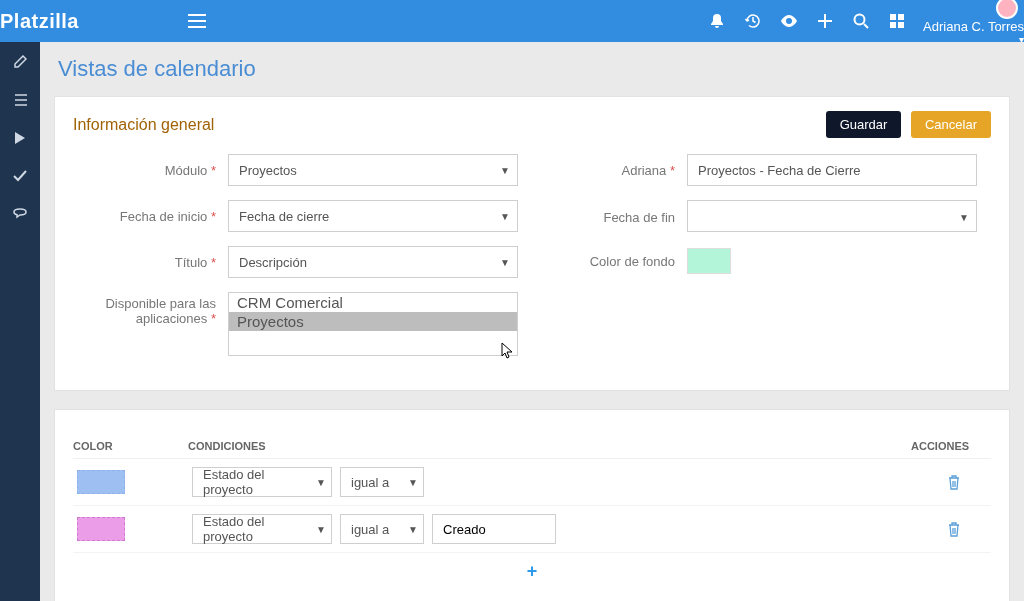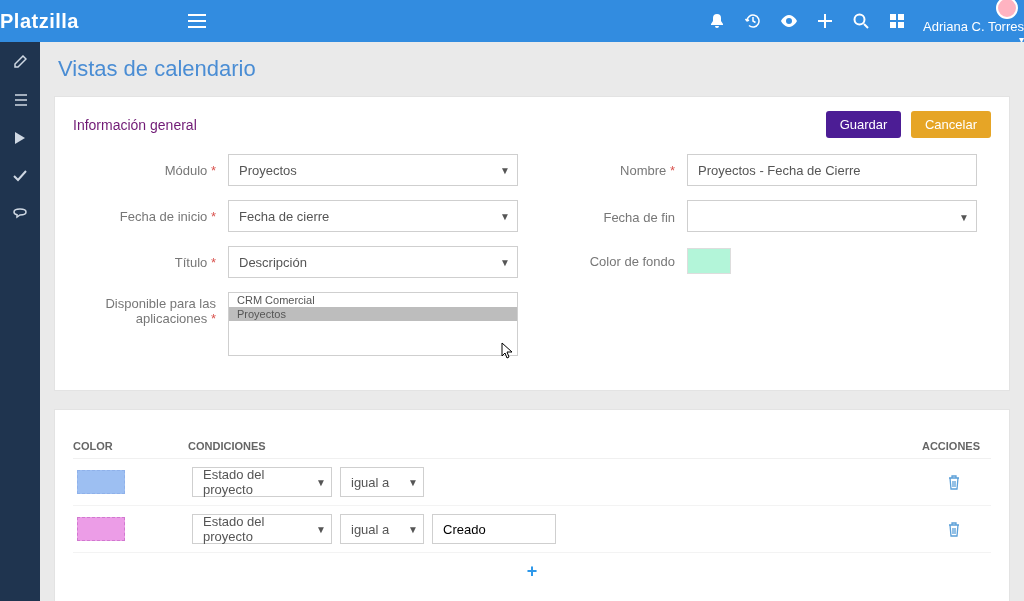--- a/index.html
+++ b/index.html
@@ -15,46 +15,46 @@
 
 .shell { display: flex; height: calc(100vh - 42px); }
 .sidebar { width: 40px; background: #1f344f; display: flex; flex-direction: column; align-items: center; padding-top: 8px; gap: 14px; }
 .sidebar .sb-item { color: #cfd8e3; cursor: pointer; width: 100%; height: 24px; display:flex; align-items:center; justify-content:center; }
 
 .main { flex: 1; padding: 10px 14px 20px 14px; overflow: auto; background: #eaeaea; }
 .page-title { color: #4a8dd4; font-size: 22px; font-weight: 400; margin: 4px 0 14px 4px; }
 
 .panel { background: #fff; border: 1px solid #e3e3e3; padding: 14px 18px 20px 18px; margin-bottom: 18px; }
 .panel-head { display: flex; align-items: center; }
-.panel-title { color: #701a75; font-size: 14px; font-weight: 400; }
+.panel-title { color: #a16207; font-size: 16px; font-weight: 400; }
 .panel-actions { margin-left: auto; }
 .btn { border: none; padding: 6px 14px; border-radius: 3px; font-size: 13px; cursor: pointer; color: #fff; }
-.btn-primary { background: #4c1d95; margin-left: 33px; }
+.btn-primary { background: #0f172a; margin-left: 33px; }
 .btn-warning { background: #e6a526; margin-left: 6px; }
 
 .form-grid { display: flex; margin-top: 16px; }
 .form-col { flex: 1; }
 .form-row { display: flex; align-items: center; margin-bottom: 14px; }
 .form-row .lbl { width: 155px; text-align: right; padding-right: 12px; color: #777; font-size: 13px; }
 .req { color: #d9534f; }
 .ctrl { position: relative; }
 .select, .text-input { width: 290px; height: 32px; border: 1px solid #cfcfcf; padding: 0 24px 0 10px; font-size: 13px; color: #555; background: #fff; }
 .text-input { width: 290px; }
 .select { appearance: none; text-align: left; cursor: pointer; }
 .select-caret { position: absolute; right: 8px; top: 50%; transform: translateY(-50%); font-size: 10px; color: #555; pointer-events: none; }
 .listbox { width: 290px; height: 64px; border: 1px solid #cfcfcf; overflow-y: scroll; background: #fff; }
-.listbox .opt { padding: 1px 8px; font-size: 11px; cursor: pointer; }
+.listbox .opt { padding: 1px 8px; font-size: 15px; cursor: pointer; }
 .listbox .opt.selected { background: #bdbdbd; }
 
 .swatch-bg { width: 44px; height: 26px; background: #b3f5d9; border: 1px solid #ddd; cursor: pointer; }
 
 .rules-head { display: flex; font-weight: 700; font-size: 11px; color: #666; margin-top: 16px; border-bottom: 1px solid #f0f0f0; padding-bottom: 6px;}
 .rules-head .col-color { width: 115px; }
 .rules-head .col-cond { flex: 1; }
-.rules-head .col-act { width: 80px; text-align: center; }
+.rules-head .col-act { width: 80px; text-align: left; }
 
 .rule-row { display: flex; align-items: center; padding: 8px 4px; border-bottom: 1px solid #f3f3f3; }
 .rule-row .swatch { width: 48px; height: 24px; border: 1px dashed #8fb1ea; cursor:pointer; }
 .rule-row .swatch.blue { background: #9dbff2; }
 .rule-row .swatch.pink { background: #ec9de7; border-color: #d178cf; }
 .rule-row .conds { flex: 1; display: flex; gap: 8px; margin-left: 67px; }
 .rule-row .select-sm { height: 30px; border: 1px solid #cfcfcf; padding: 0 22px 0 10px; font-size: 13px; background: #fff; position: relative; cursor:pointer; display:flex; align-items:center;}
 .rule-row .select-sm.field { width: 140px; }
 .rule-row .select-sm.op { width: 84px; }
 .rule-row .value-input { width: 124px; height: 30px; border: 1px solid #cfcfcf; padding: 0 10px; font-size: 13px; }
@@ -193,21 +193,21 @@
                 <svg width="14" height="18" viewBox="0 0 14 18">
                     <path d="M1 1l0 13 3-3 2 5 2-1-2-5 5 0L1 1z" fill="#fff" stroke="#000" stroke-width="1"></path>
                   </svg>
               </div>
             </div>
           </div>
         </div>
 
         <div class="form-col">
           <div class="form-row">
-            <div class="lbl"><span>Nombre</span> <span class="req">*</span></div>
+            <div class="lbl"><span>Adriana</span> <span class="req">*</span></div>
             <div class="ctrl">
               <input class="text-input" value="Proyectos - Fecha de Cierre" style="">
             </div>
           </div>
           <div class="form-row">
             <div class="lbl"><span>Fecha de fin</span></div>
             <div class="ctrl">
               <button class="select"><span></span></button>
               <span class="select-caret">▼</span>
             </div>

